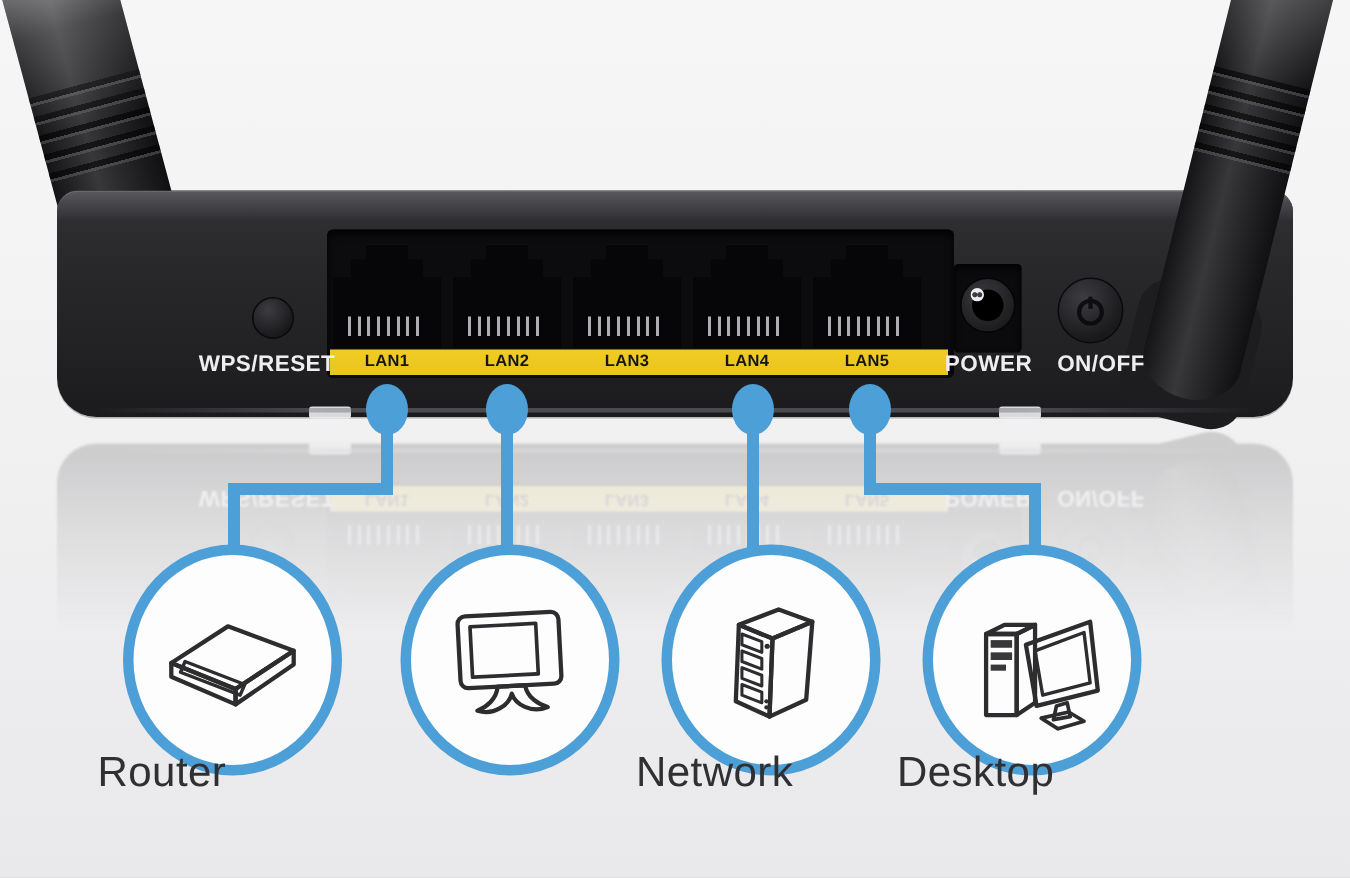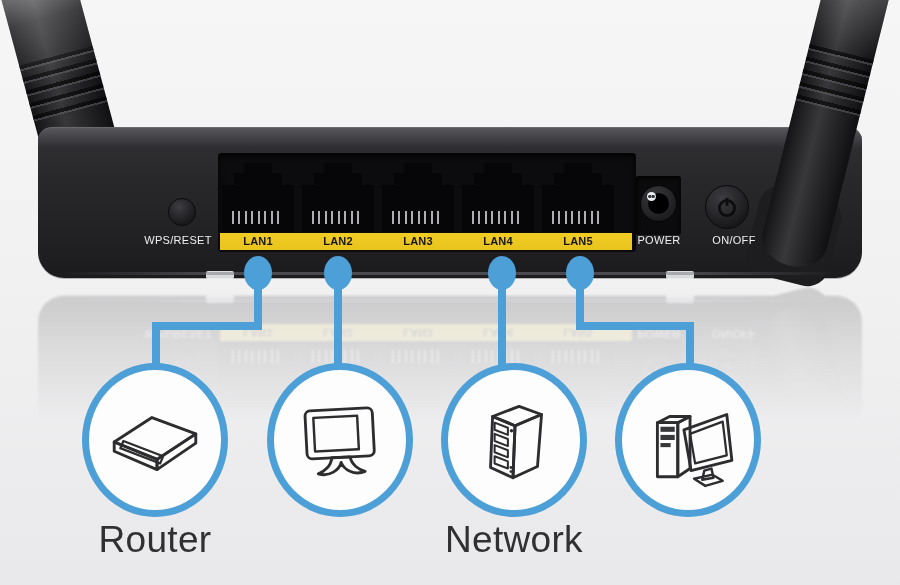--- a/index.html
+++ b/index.html
@@ -41,21 +41,21 @@
         background:repeating-linear-gradient(90deg,rgba(225,225,230,.9) 0 2px,transparent 2px 6.5px);}
   .p1{left:184px}.p2{left:264px}.p3{left:344px}.p4{left:424px}.p5{left:504px}
 
   .strip{position:absolute;left:182px;top:106px;width:412px;height:17px;
         background:linear-gradient(180deg,#f0cc24,var(--yellow,#e9c41d));}
   .strip span{position:absolute;top:2px;width:64px;text-align:center;
         font-size:11px;font-weight:bold;color:#161616;letter-spacing:.2px;}
   .s1{left:6px}.s2{left:86px}.s3{left:166px}.s4{left:246px}.s5{left:326px}
 
   .panel-label{position:absolute;top:107px;height:15px;text-align:center;
-        font-size:11px;font-weight:normal;color:#eeeef0;letter-spacing:.3px;}
+        font-size:15px;font-weight:bold;color:#eeeef0;letter-spacing:.3px;}
   .wps-label{left:85px;width:110px;}
   .power-label{left:576px;width:90px;}
   .onoff-label{left:651px;width:90px;}
 
   .round-btn{position:absolute;border-radius:50%;border:1px solid #0a0a0c;box-sizing:border-box;
         background:radial-gradient(circle at 38% 30%,#3d3d41,#19191c 72%);}
   .wps-btn{left:130px;top:71px;width:28px;height:28px;}
   .onoff-btn{left:667px;top:58px;width:44px;height:44px;display:flex;align-items:center;justify-content:center;}
   .onoff-btn svg{width:26px;height:26px;opacity:.9;}
 
@@ -82,22 +82,22 @@
   .connectors path{fill:none;stroke:var(--accent,#4d9fd7);stroke-width:8px;}
   .connectors ellipse{fill:var(--accent,#4d9fd7);}
 
   
   .legend-circle{position:absolute;top:363px;width:146px;height:154px;border-radius:50%;z-index:6;
         border:7px solid var(--accent,#4d9fd7);background:#fdfdfe;box-sizing:border-box;
         display:flex;align-items:center;justify-content:center;}
   .c1{left:82px}.c2{left:267px}.c3{left:441px}.c4{left:615px}
   .legend-circle svg{width:102px;height:102px;}
   .icon-stroke{fill:none;stroke:#2d2d2f;stroke-width:2.8;stroke-linejoin:round;}
-  .legend-label{position:absolute;top:524px;width:180px;z-index:6;text-align:center;
-        font-size:37px;line-height:31px;color:#303032;letter-spacing:.3px;}
+  .legend-label{position:absolute;top:499px;width:180px;z-index:6;
+        font-size:28px;line-height:31px;color:#303032;letter-spacing:.3px;}
   .l1{left:65px}.l2{left:250px}.l3{left:424px}.l4{left:598px}
   .legend-label span{display:block;}
 </style>
 </head>
 <body>
 
 <div class="stage">
 
   <div class="abs" id="router-scene" style="inset:0;">
     <div class="antenna antenna-left"></div>
@@ -277,15 +277,16 @@
   </div>
 
   <div class="legend-label l1">
     <span>Router</span>
     <span></span>
   </div>
   <div class="legend-label l3">
     <span>Network</span>
   </div>
   <div class="legend-label l4">
+    <span>Desktop</span>
   </div>
 
 </div>
 
 </body></html>

